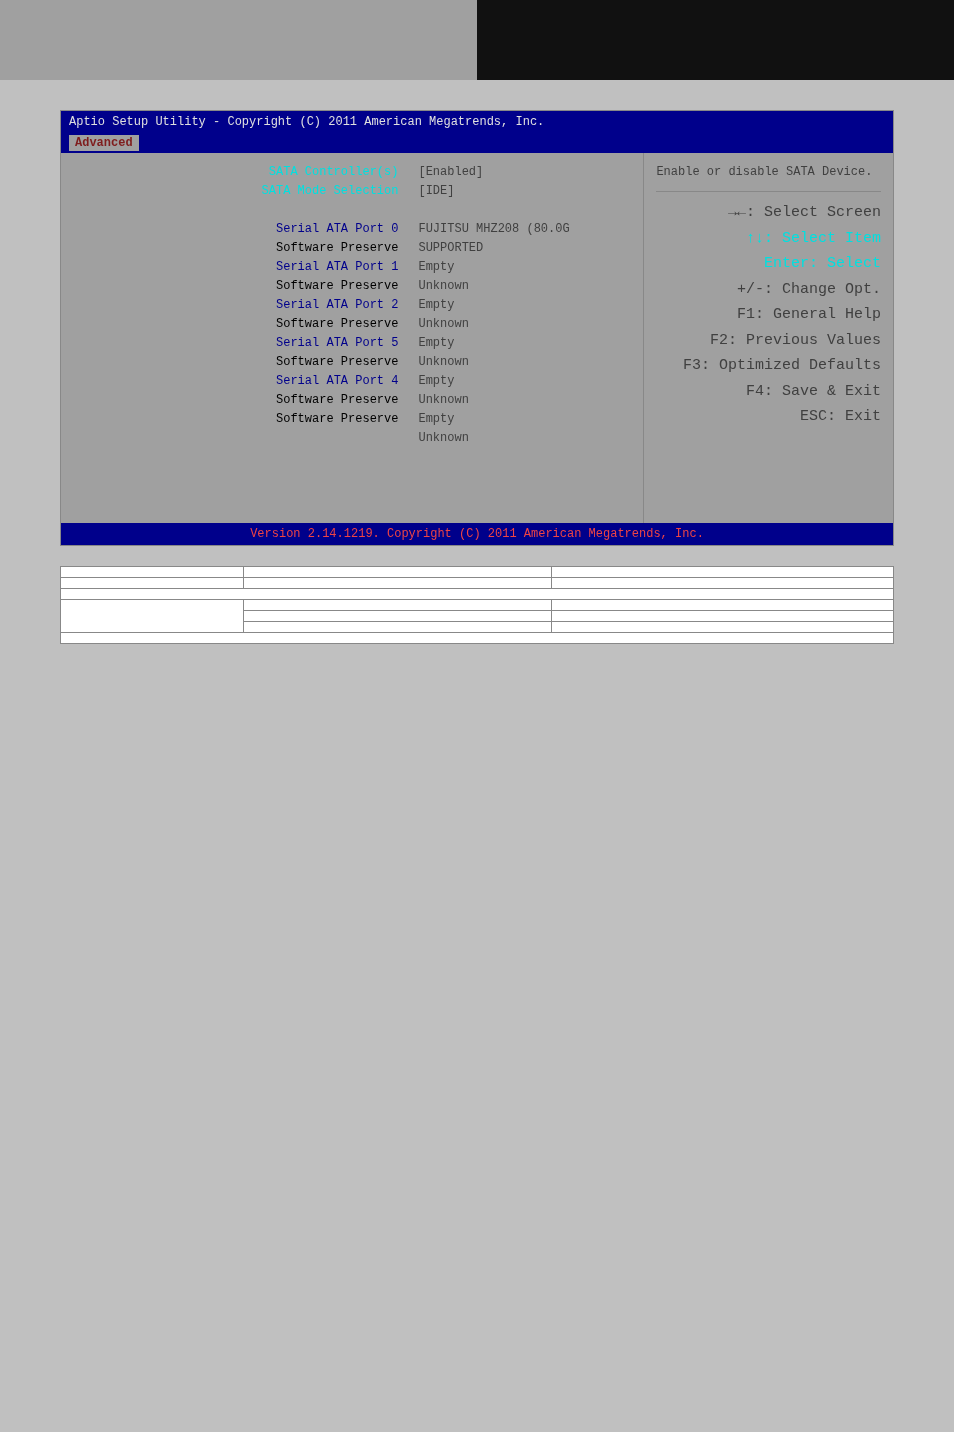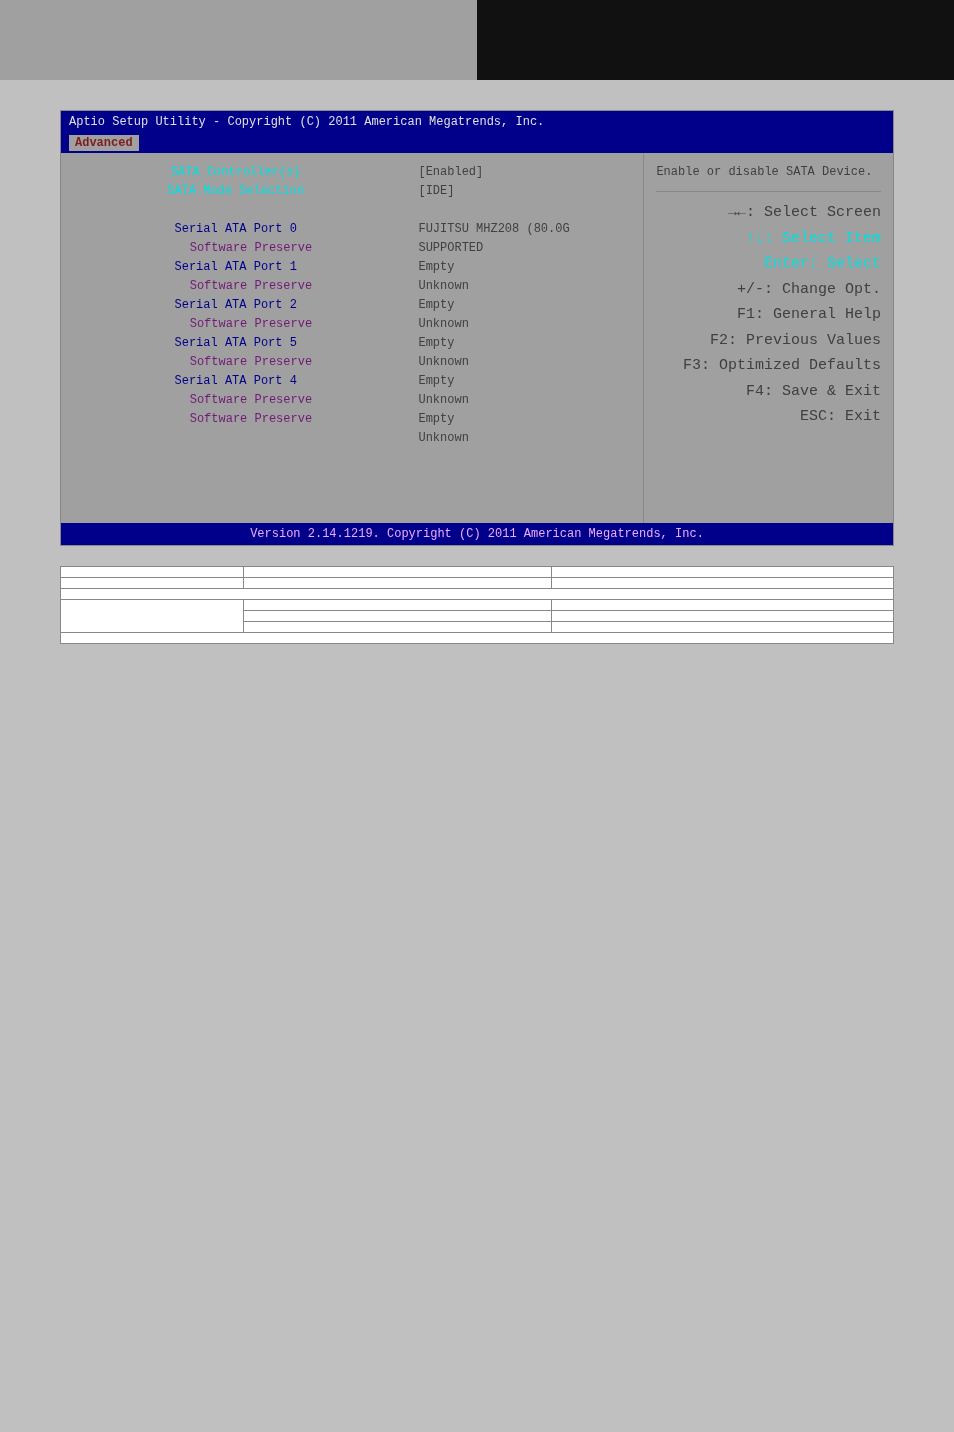--- a/index.html
+++ b/index.html
@@ -70,33 +70,33 @@
 
     
     .bios-left {
       width: 42%;
       padding: 10px 12px;
       color: #00008b;
       font-size: 12px;
     }
     .bios-left .item-row {
       display: flex;
-      justify-content: center;
+      justify-content: flex-end;
       margin-bottom: 1px;
       line-height: 1.5;
     }
     .bios-left .item-label {
       color: #00008b;
     }
     .bios-left .item-label.highlight {
       color: #00e0e0;
     }
     .bios-left .item-label.indented {
       padding-left: 16px;
-      color: #701a75;
+      color: #000000;
       font-family: Liberation Mono, monospace;
     }
 
     
     .bios-middle {
       width: 28%;
       padding: 10px 8px;
       font-size: 12px;
     }
     .bios-middle .val-row {
@@ -127,21 +127,21 @@
       line-height: 1.7;
       text-align: right;
     }
     .bios-right .key-help .select-item {
       color: #00e0e0;
     }
 
     
     .bios-bottom-bar {
       background: #00008b;
-      color: #f0abfc;
+      color: #ef4444;
       text-align: center;
       padding: 4px 8px;
       font-size: 12px;
     }
 
     
     .info-table {
       margin: 20px 60px 10px 60px;
       border-collapse: collapse;
       width: calc(100% - 120px);

